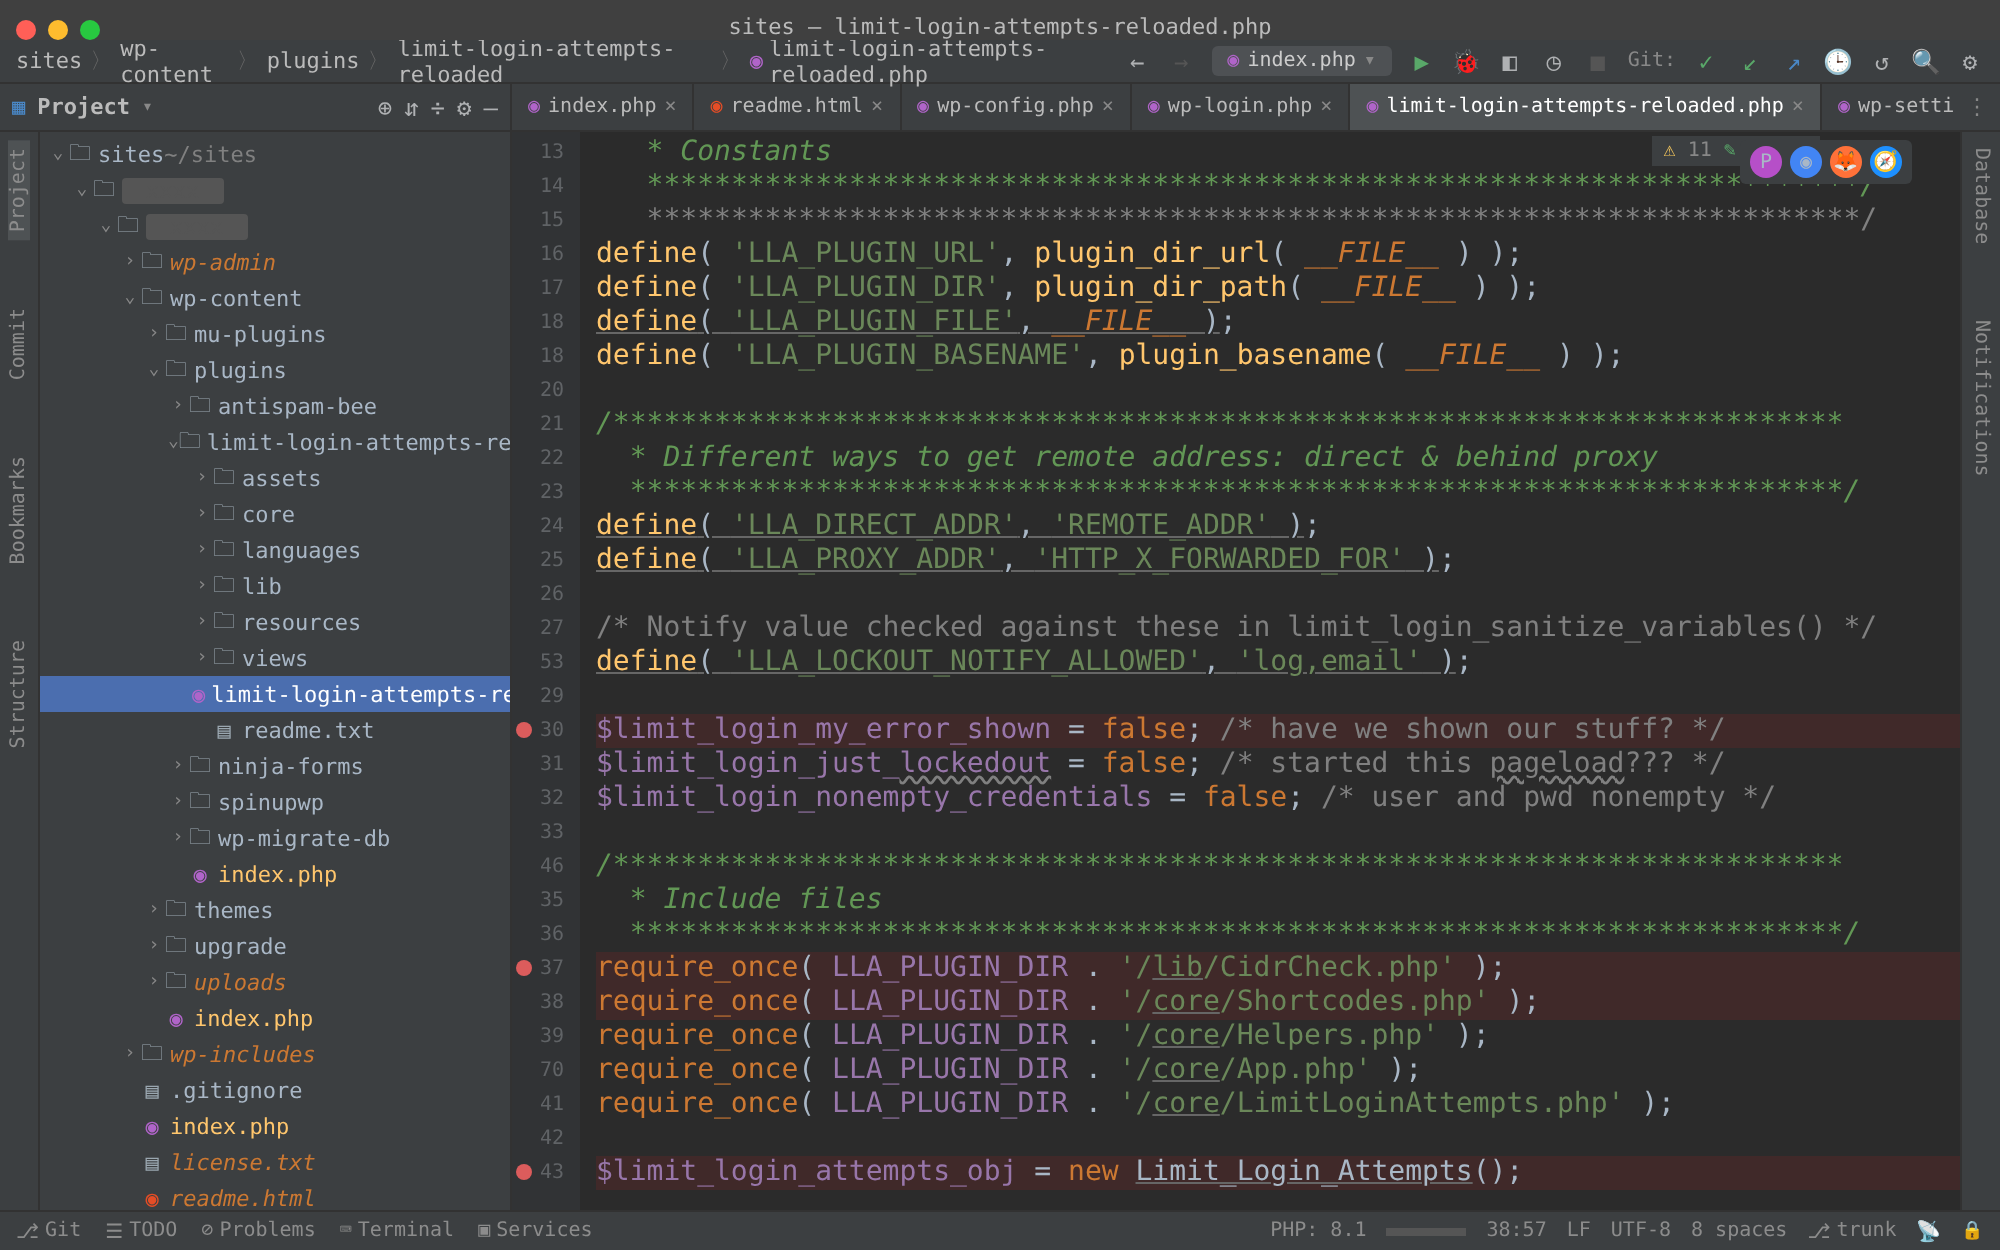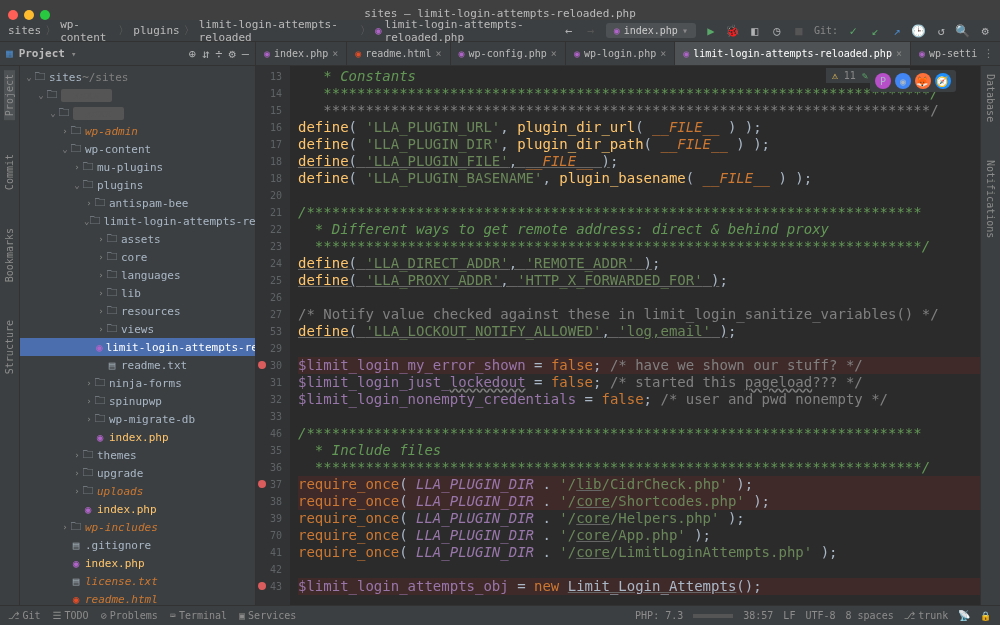--- a/index.html
+++ b/index.html
@@ -47,21 +47,21 @@
 .gutter { width: 34px; background: #313335; text-align: right; padding-right: 8px; color: #606366; font-size: 10px; line-height: 17px; padding-top: 2px; position: relative; }
 .gutter .ln { height: 17px; position: relative;}
 .bp { position: absolute; left: 2px; width: 8px; height: 8px; background: #db5c5c; border-radius: 50%; top: 4px; }
 .code { flex: 1; font-size: 14px; line-height: 17px; padding: 2px 0 0 8px; white-space: pre; overflow: hidden; }
 .code-line { height: 17px; }
 .hl-line { background: #402929; }
 .comment { color: #629755; font-style: italic; }
 .comment-star { color: #808080; }
 .string { color: #6a8759; }
 .keyword { color: #cc7832; }
-.const { color: #9876aa; font-style: italic; }
+.const { color: #9876aa; }
 .func { color: #ffc66d; }
 .var { color: #9876aa; }
 .magic { color: #cc7832; font-style: italic; }
 .underline { text-decoration: underline; text-decoration-color: #666; }
 .warn-underline { text-decoration: underline wavy #808080; }
 .right-gutter { width: 20px; background: #3c3f41; border-left: 1px solid #323232; display:flex; flex-direction:column; align-items:center; padding-top:4px; gap:30px;}
 .right-gutter .vlabel { writing-mode: vertical-rl; font-size: 10px; color: #8c8c8c; cursor:pointer; padding:4px 0;}
 .overlay-icons { position: absolute; right: 24px; top: 4px; display: flex; gap: 4px; background: #3c3f41; padding: 3px 5px; border-radius: 3px; }
 .overlay-icons .ic { width: 16px; height: 16px; border-radius: 50%; display:flex; align-items:center; justify-content:center; font-size:10px;}
 .inspect-bar { position: absolute; right: 24px; top: -22px; font-size: 10px; color: #888; display: flex; gap: 6px; align-items:center; background:#3c3f41; padding:2px 6px;}
@@ -400,21 +400,21 @@
 
 <div class="statusbar">
   <div class="statusbar-left" id="sb-left">
       <span class="sb-item"><span>⎇</span> Git</span>
       <span class="sb-item"><span>☰</span> TODO</span>
       <span class="sb-item"><span>⊘</span> Problems</span>
       <span class="sb-item"><span>⌨</span> Terminal</span>
       <span class="sb-item"><span>▣</span> Services</span>
     </div>
   <div class="statusbar-right">
-    <span class="sb-item">PHP: 7.3</span>
+    <span class="sb-item">PHP: 8.1</span>
     <span class="sb-item" style="width:40px;height:4px;background:#555;"></span>
     <span class="sb-item">38:57</span>
     <span class="sb-item">LF</span>
     <span class="sb-item">UTF-8</span>
     <span class="sb-item">8 spaces</span>
     <span class="sb-item">
         <span>⎇</span> 
         <span>trunk</span>
       </span>
     <span class="sb-item">📡</span>

